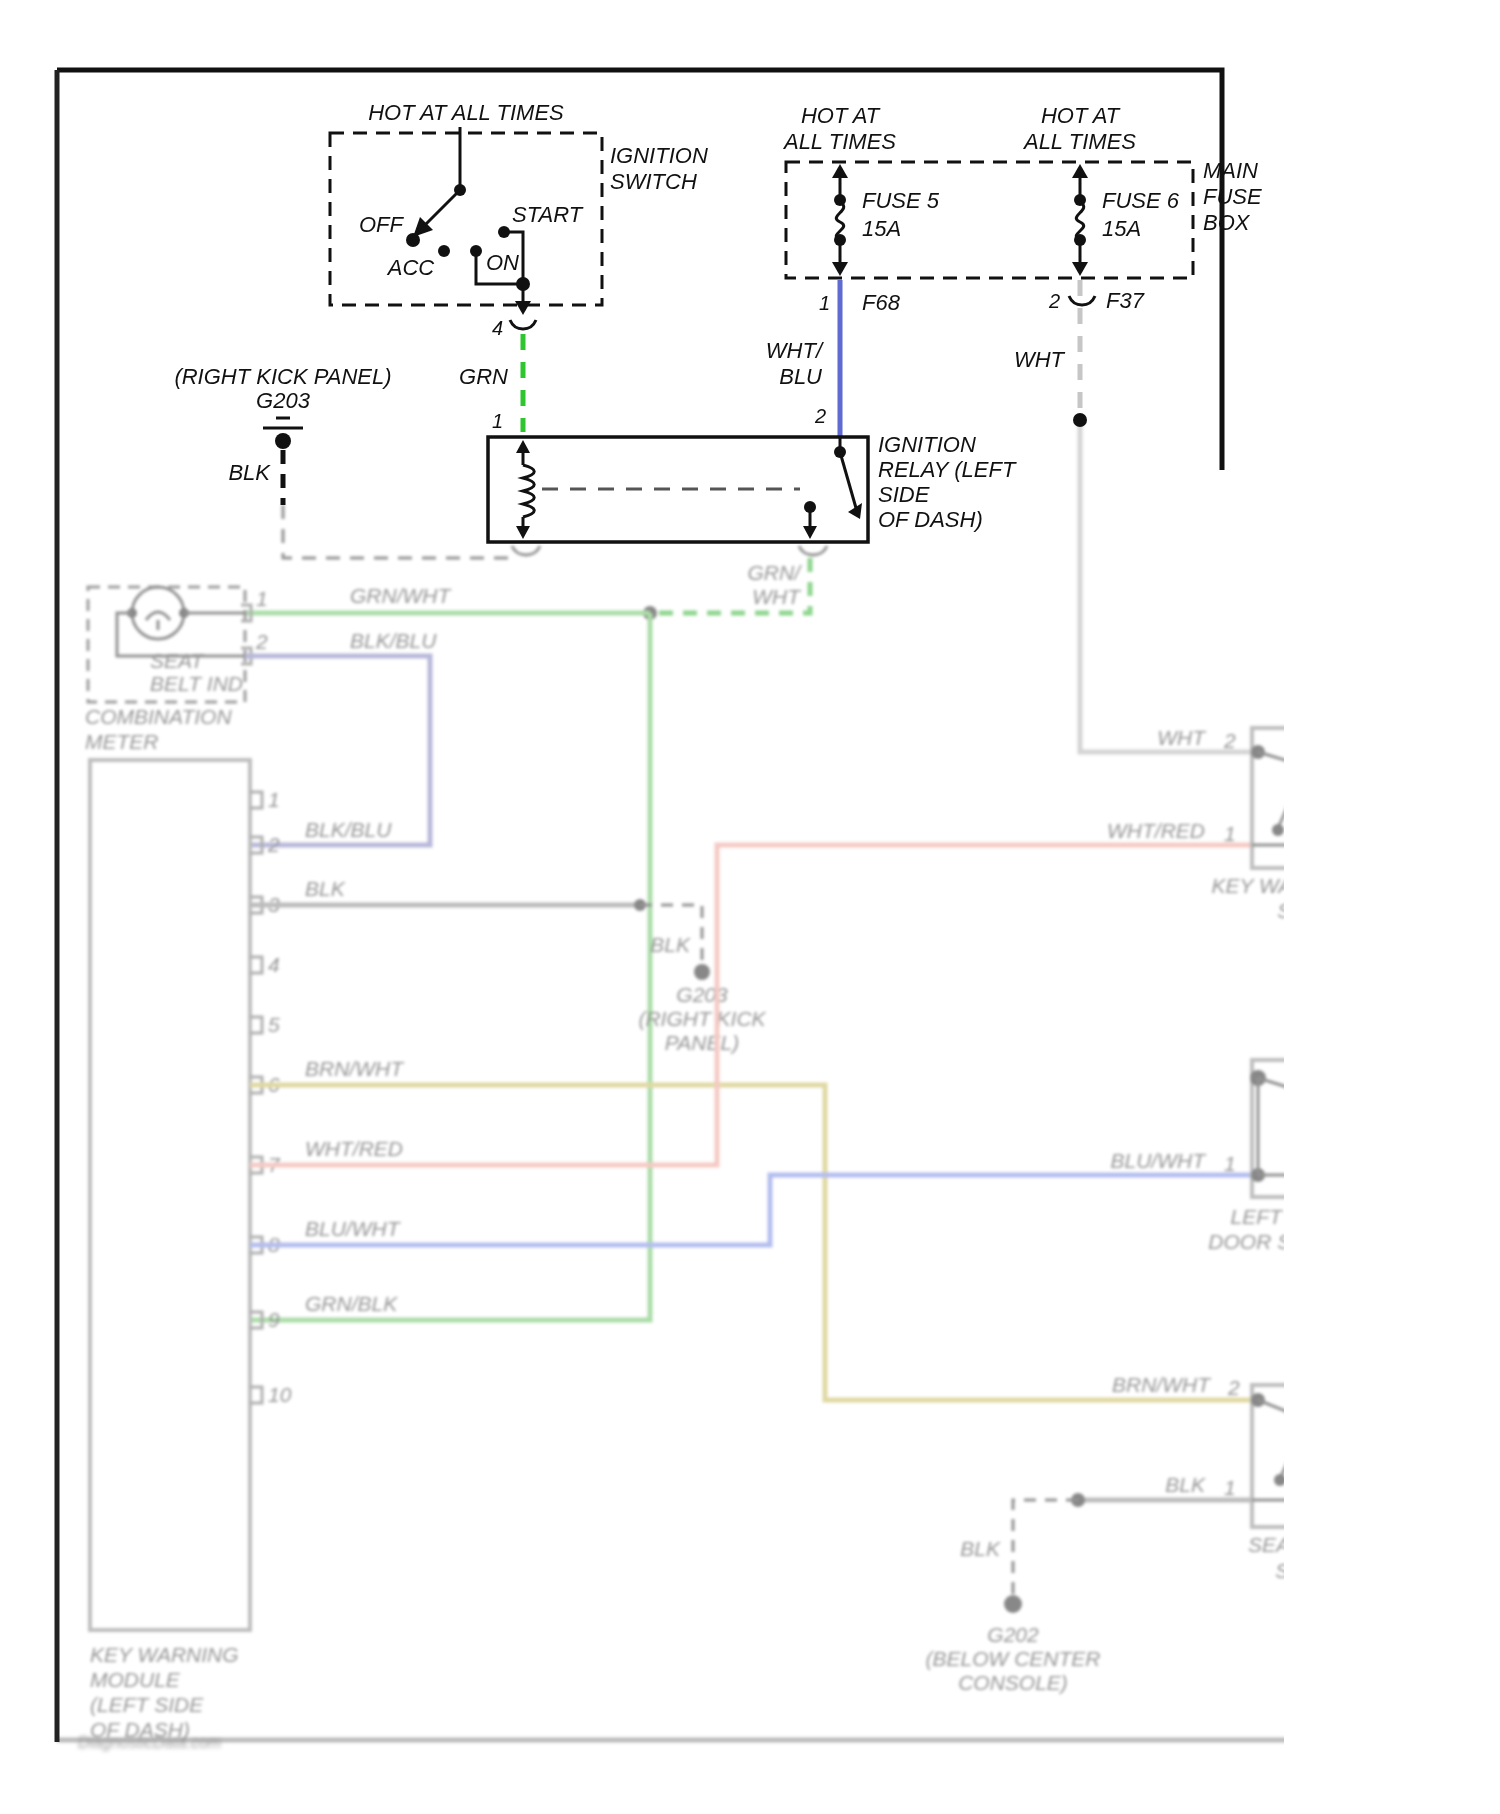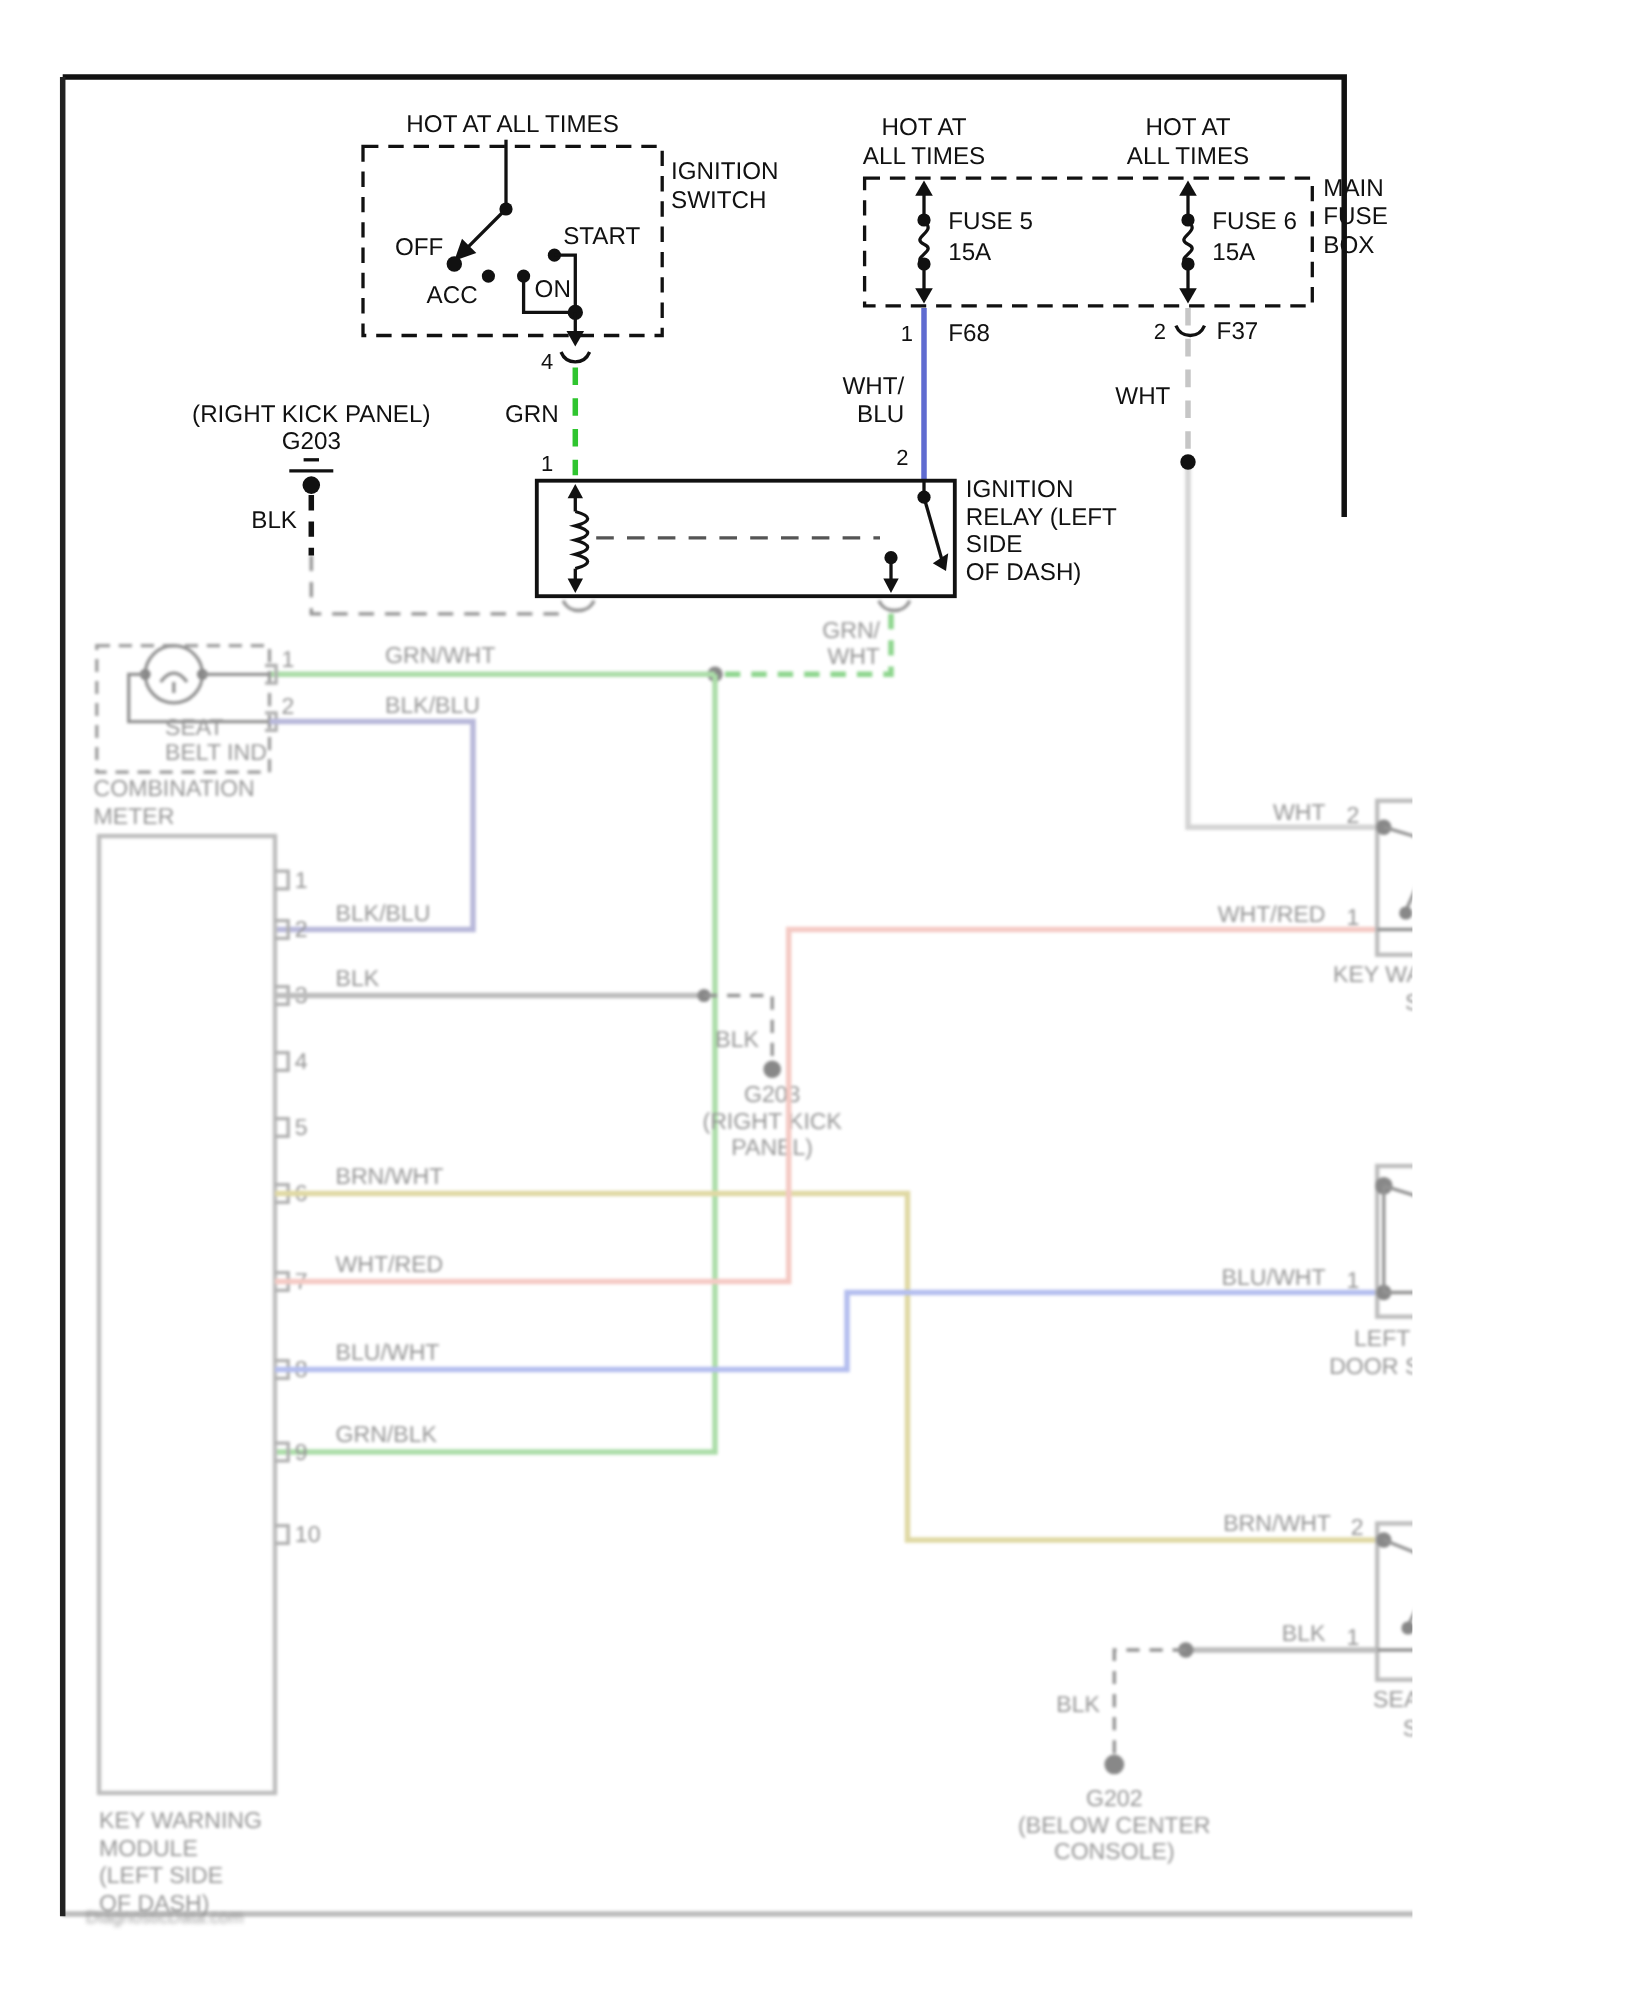--- a/index.html
+++ b/index.html
@@ -1,16 +1,16 @@
 <!DOCTYPE html>
 <html><head>
 <meta charset="utf-8">
 <style>
   html,body{margin:0;padding:0;background:#ffffff;}
-  .page{position:relative;width:1284px;height:1814px;background:#fff;overflow:hidden;}
+  .page{position:relative;width:1284px;height:1814px;background:#fff;overflow:hidden;font-style:italic;}
   svg{position:absolute;left:0;top:0;}
   text{font-family:"Liberation Sans",sans-serif;fill:#111;font-size:22px;}
   .tc{text-anchor:middle;}
   .te{text-anchor:end;}
   .pin{font-size:20px;}
   .faded{opacity:0.58;filter:blur(1.5px);}
   .faded text{fill:#4a4a4a;font-size:21px;}
   .wm{font-size:16px;fill:#888;filter:blur(2px);opacity:.8;}
   .box{fill:none;stroke:#111;stroke-width:3.5;}
   .dbox{fill:none;stroke:#111;stroke-width:3;stroke-dasharray:14 9;}

